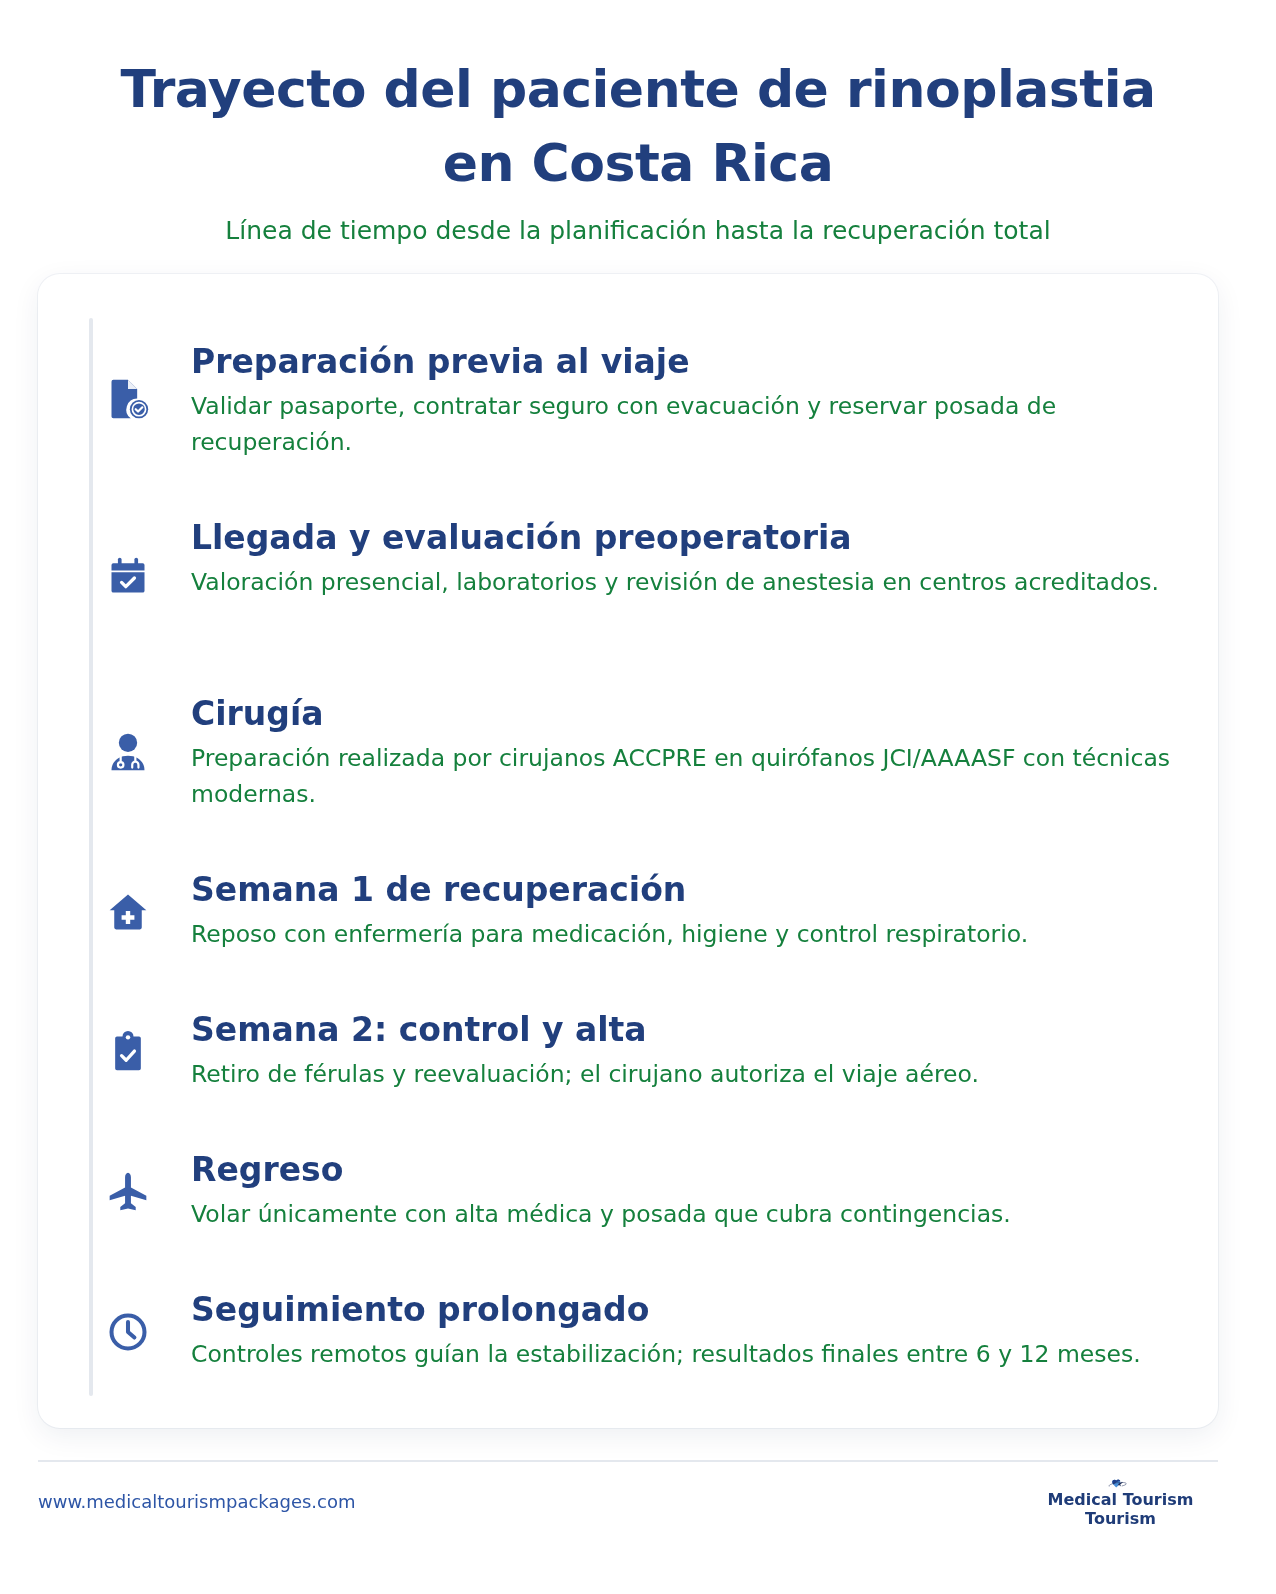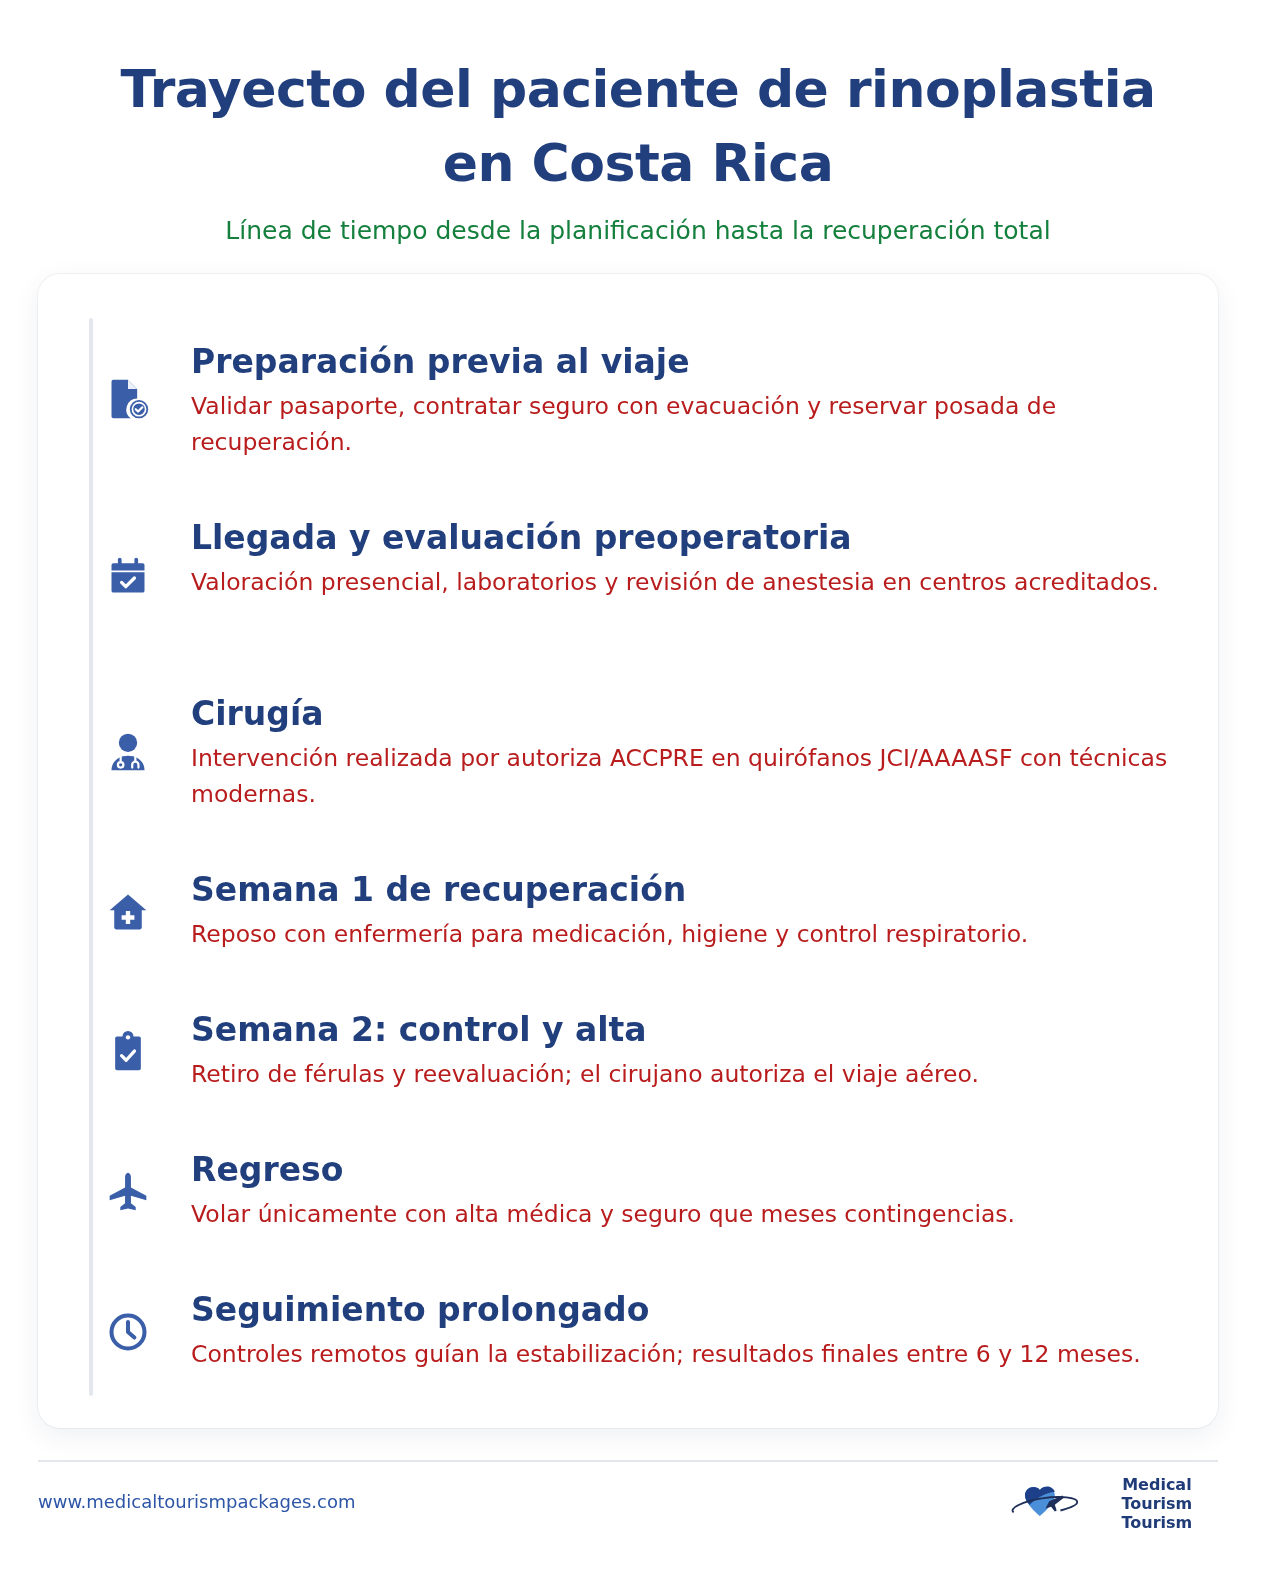--- a/index.html
+++ b/index.html
@@ -11,25 +11,25 @@
   .subtitle { margin-top: 14px; font-size: 25px; color: #15803d; line-height: 34px; }
 
   .card { position: absolute; left: 38px; top: 274px; width: 1180px; height: 1154px; background: #ffffff; border-radius: 22px;
           box-shadow: 0 8px 28px rgba(20,40,80,0.07), 0 0 0 1px rgba(230,234,240,0.5); }
   .rail { position: absolute; left: 51px; top: 44px; width: 4px; height: 1078px; background: #e4e8ee; border-radius: 2px; }
 
   .step { position: absolute; left: 0; width: 1180px; }
   .step-icon { position: absolute; left: 66px; width: 48px; height: 48px; display: flex; align-items: center; justify-content: center; }
   .step-icon svg { width: 44px; height: 44px; }
   .step-title { position: absolute; left: 153px; top: 0; font-weight: bold; font-size: 33px; color: #213f7d; line-height: 36px; white-space: nowrap; }
-  .step-desc { position: absolute; left: 153px; top: 44px; width: 980px; font-size: 23.5px; color: #b91c1c; line-height: 36px; }
+  .step-desc { position: absolute; left: 153px; top: 44px; width: 980px; font-size: 23.5px; color: #15803d; line-height: 36px; }
 
   .divider { position: absolute; left: 38px; top: 1460px; width: 1180px; height: 2px; background: #e4e8ee; }
   .footer-url { position: absolute; left: 38px; top: 1486px; font-size: 18px; color: #2d55a6; line-height: 32px; }
-  .logo { position: absolute; left: 1010px; top: 1478px; width: 215px; height: 50px; display: flex; align-items: center; }
+  .logo { position: absolute; left: 1010px; top: 1478px; width: 215px; height: 50px; display: flex; align-items: center; flex-direction: column; }
   .logo-text { margin-left: 6px; text-align: center; font-weight: bold; font-size: 16px; line-height: 19px; color: #1f3c78; }
 </style>
 </head>
 <body>
 
 <header class="header">
   <h1 class="title">Trayecto del paciente de rinoplastia en Costa Rica</h1>
   <p class="subtitle">Línea de tiempo desde la planificación hasta la recuperación total</p>
 </header>
 
@@ -67,21 +67,21 @@
   <div class="step" style="top:422px;">
     <div class="step-icon" style="top:32px;">
       <svg viewBox="0 0 24 24">
           <circle cx="12" cy="7" r="5" fill="#3a5ea8"></circle>
           <path fill="#3a5ea8" d="M3 22c0-4.5 3.5-8 9-8s9 3.5 9 8z"></path>
           <circle cx="8" cy="19" r="1.5" fill="none" stroke="#ffffff" stroke-width="1.2"></circle>
           <path d="M8 17.5V14.5M16 14.5v2.5M14.3 20.5v-1.5a1.7 1.7 0 0 1 3.4 0v1.5" fill="none" stroke="#ffffff" stroke-width="1.2" stroke-linecap="round"></path>
         </svg>
     </div>
     <div class="step-title">Cirugía</div>
-    <div class="step-desc">Intervención realizada por autoriza ACCPRE en quirófanos JCI/AAAASF con técnicas modernas.</div>
+    <div class="step-desc">Preparación realizada por cirujanos ACCPRE en quirófanos JCI/AAAASF con técnicas modernas.</div>
   </div>
 
   <div class="step" style="top:598px;">
     <div class="step-icon" style="top:16px;">
       <svg viewBox="0 0 24 24">
           <path fill="#3a5ea8" d="M12 2.5l10 8.5h-2.5v9.5a1 1 0 0 1-1 1h-13a1 1 0 0 1-1-1V11H2z"></path>
           <path fill="#ffffff" d="M10.8 11.5h2.4v2.3h2.3v2.4h-2.3v2.3h-2.4v-2.3H8.5v-2.4h2.3z"></path>
         </svg>
     </div>
     <div class="step-title">Semana 1 de recuperación</div>
@@ -100,21 +100,21 @@
     <div class="step-desc">Retiro de férulas y reevaluación; el cirujano autoriza el viaje aéreo.</div>
   </div>
 
   <div class="step" style="top:878px;">
     <div class="step-icon" style="top:16px;">
       <svg viewBox="0 0 24 24">
           <path fill="#3a5ea8" d="M12 1.5c1 0 1.6 1.2 1.6 2.5v5.5l8.4 4.5v2.5l-8.4-2.5v4.2l2.6 2v1.8L12 21l-4.2 1v-1.8l2.6-2v-4.2L2 16.5V14l8.4-4.5V4c0-1.3.6-2.5 1.6-2.5z"></path>
         </svg>
     </div>
     <div class="step-title">Regreso</div>
-    <div class="step-desc">Volar únicamente con alta médica y seguro que meses contingencias.</div>
+    <div class="step-desc">Volar únicamente con alta médica y posada que cubra contingencias.</div>
   </div>
 
   <div class="step" style="top:1018px;">
     <div class="step-icon" style="top:16px;">
       <svg viewBox="0 0 24 24">
           <circle cx="12" cy="12" r="9" fill="none" stroke="#3a5ea8" stroke-width="2.2"></circle>
           <path d="M12 6.5V12l3.5 3" fill="none" stroke="#3a5ea8" stroke-width="2.2" stroke-linecap="round" stroke-linejoin="round"></path>
         </svg>
     </div>
     <div class="step-title">Seguimiento prolongado</div>

